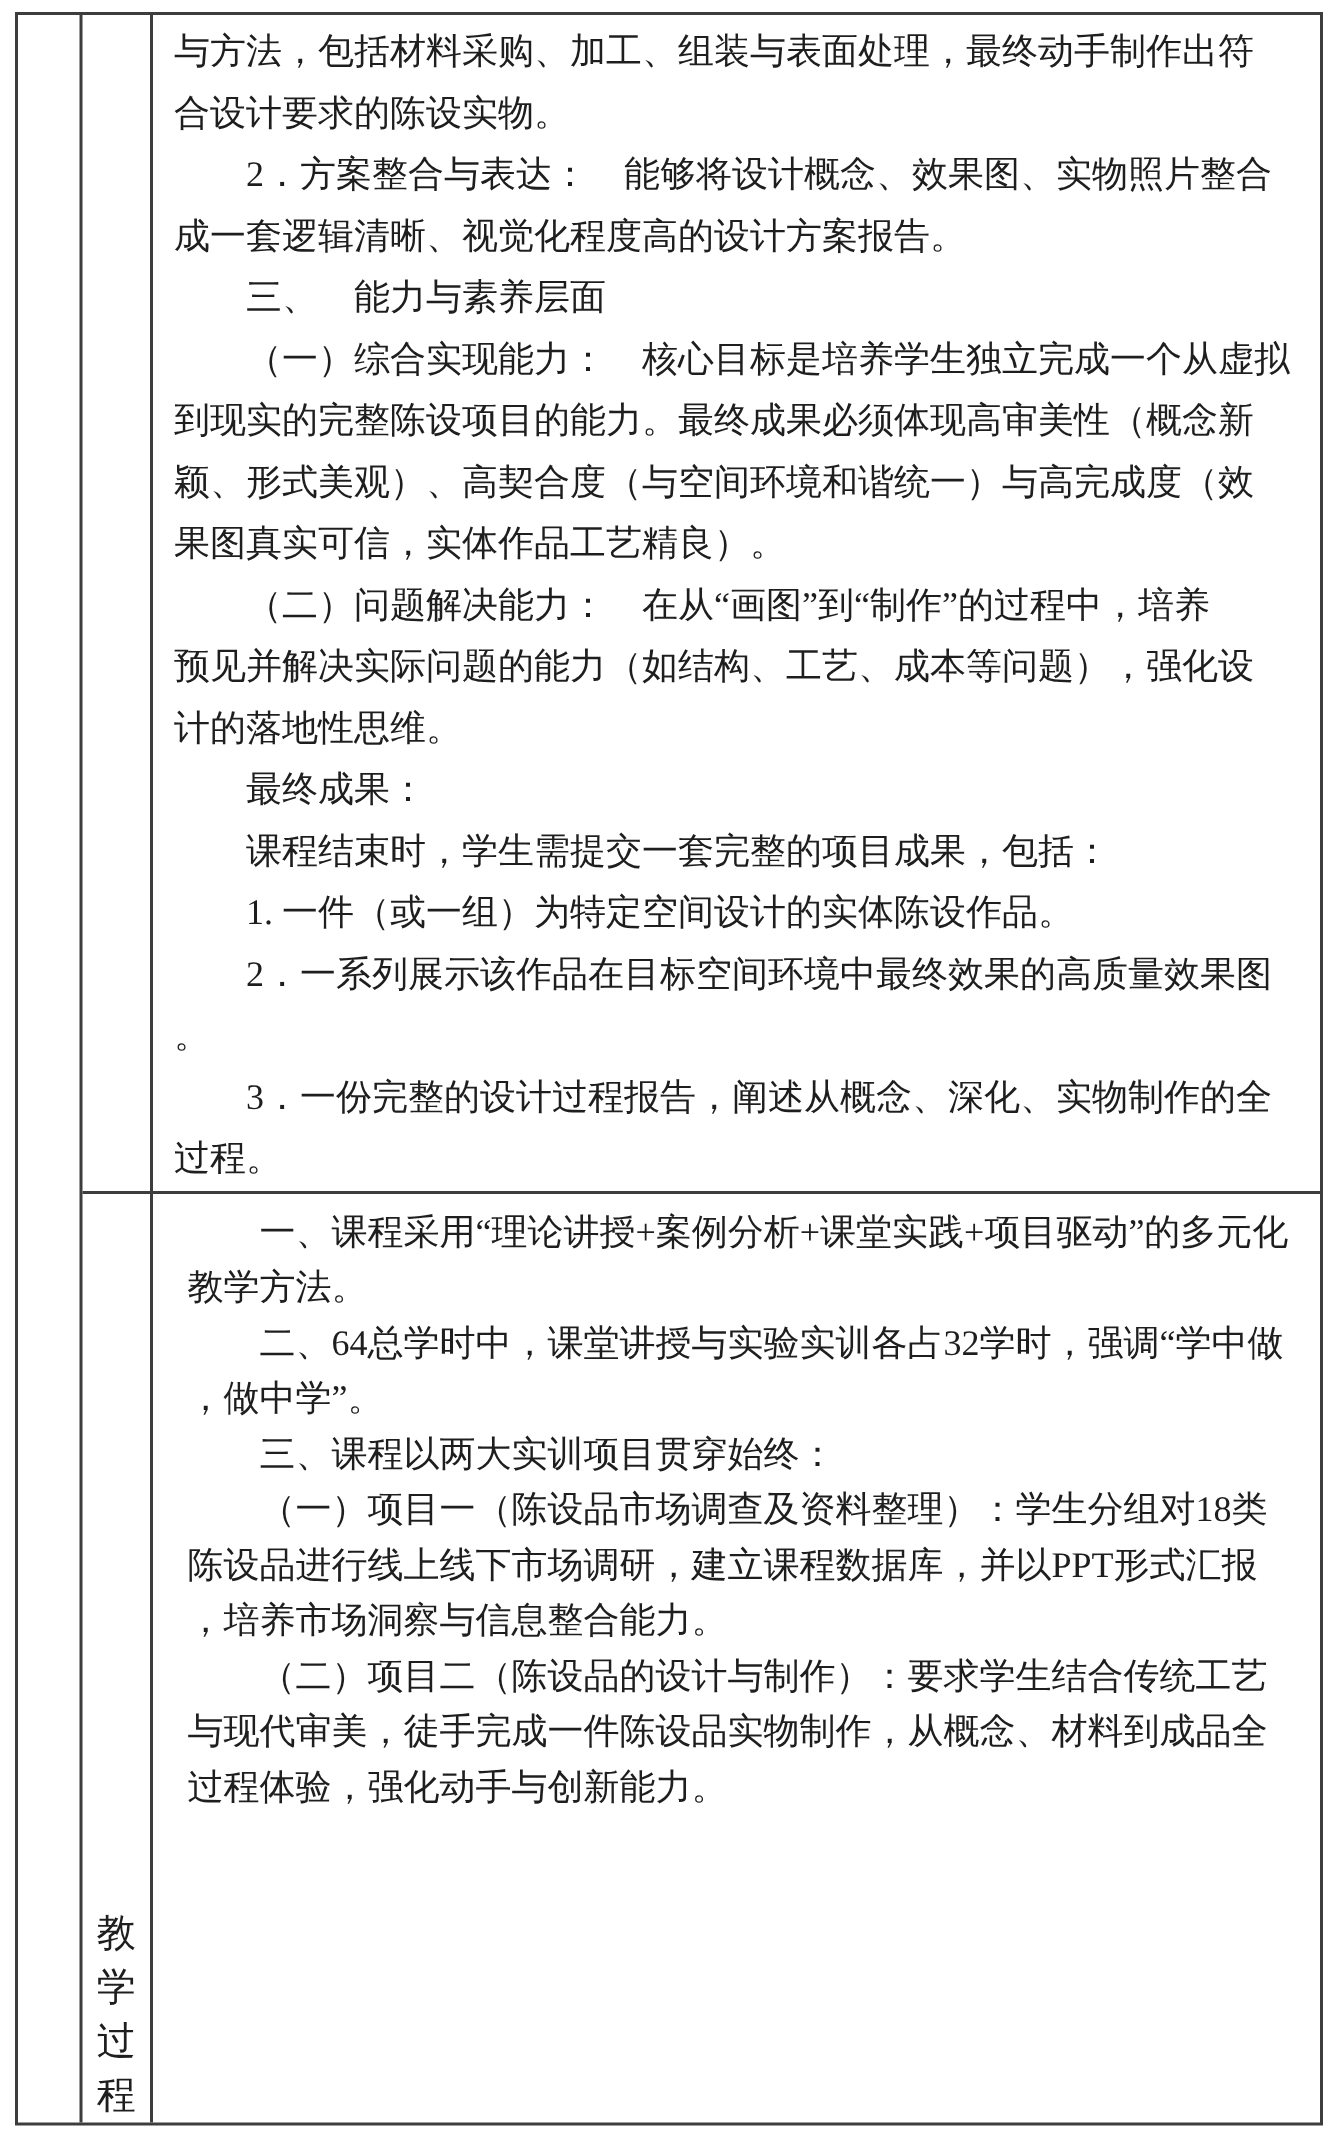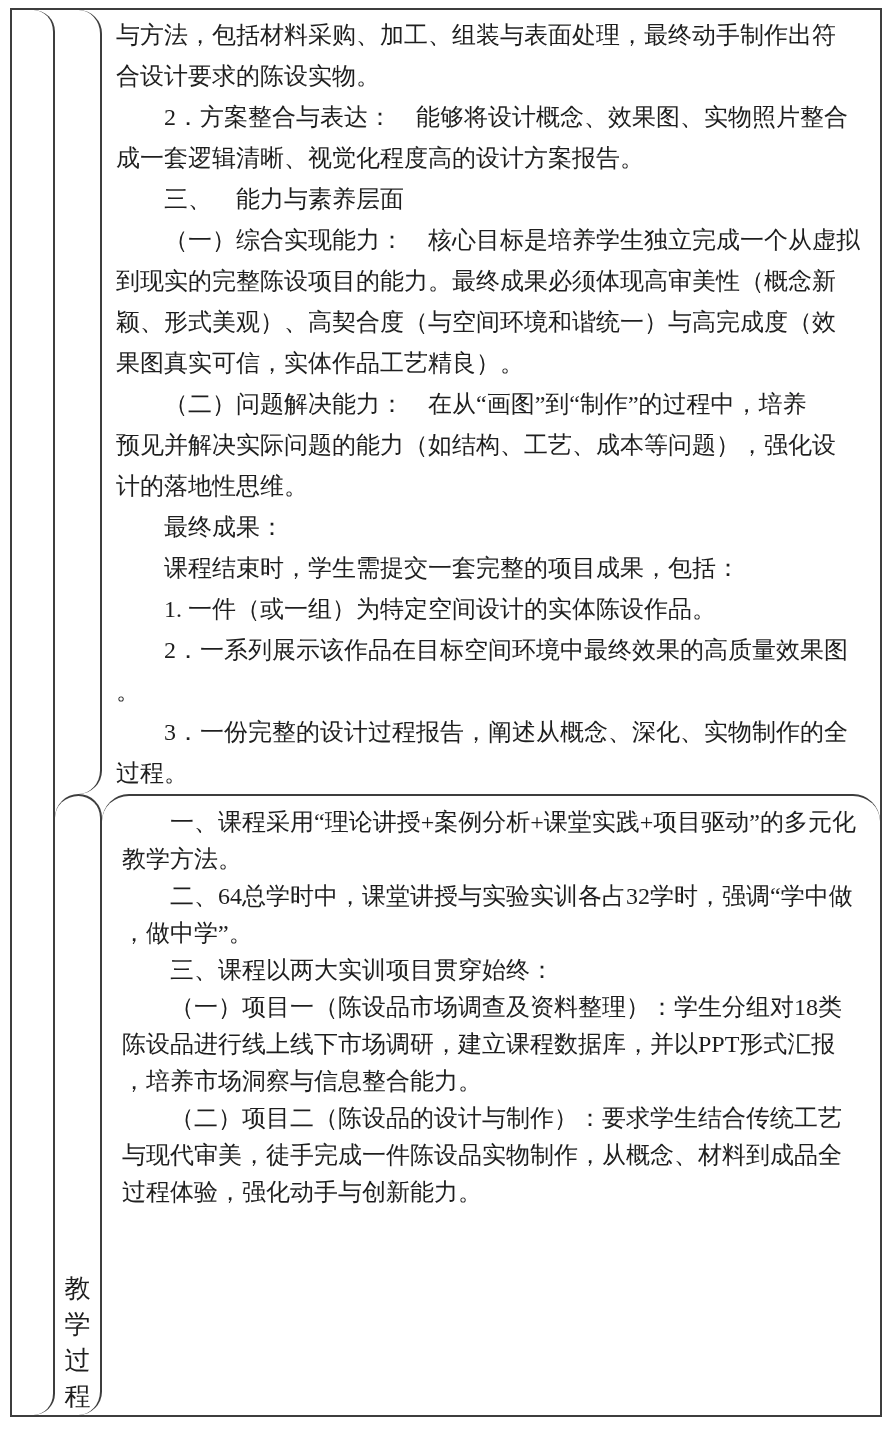--- a/index.html
+++ b/index.html
@@ -22,21 +22,20 @@
     width: 868px;
     height: 1405px;
     border: 2px solid #3d3d3d;
     display: grid;
     grid-template-columns: 43px 47px 1fr;
     grid-template-rows: 784px 1fr;
     background: #ffffff;
   }
   .cell {
     overflow: hidden;
-    border-radius: 27px;
   }
   .cell-col-a {
     grid-column: 1;
     grid-row: 1 / 3;
     border-right: 2px solid #3d3d3d;
   }
   .cell-b1 {
     grid-column: 2;
     grid-row: 1;
     border-right: 2px solid #3d3d3d;
@@ -64,22 +63,21 @@
     font-size: 24px;
     color: #1e1e1e;
     text-align: justify;
   }
   .body-text.row1 {
     line-height: 41px;
     padding: 5px 10px 0 14px;
   }
   .body-text.row2 {
     line-height: 37px;
-    padding: 8px 10px 0 0;
-    margin-left: 20px;
+    padding: 8px 10px 0 23px;
   }
   .vertical-label {
     width: 28px;
     font-size: 26px;
     line-height: 36px;
     text-align: center;
     color: #1e1e1e;
     word-break: break-all;
   }
 </style>

